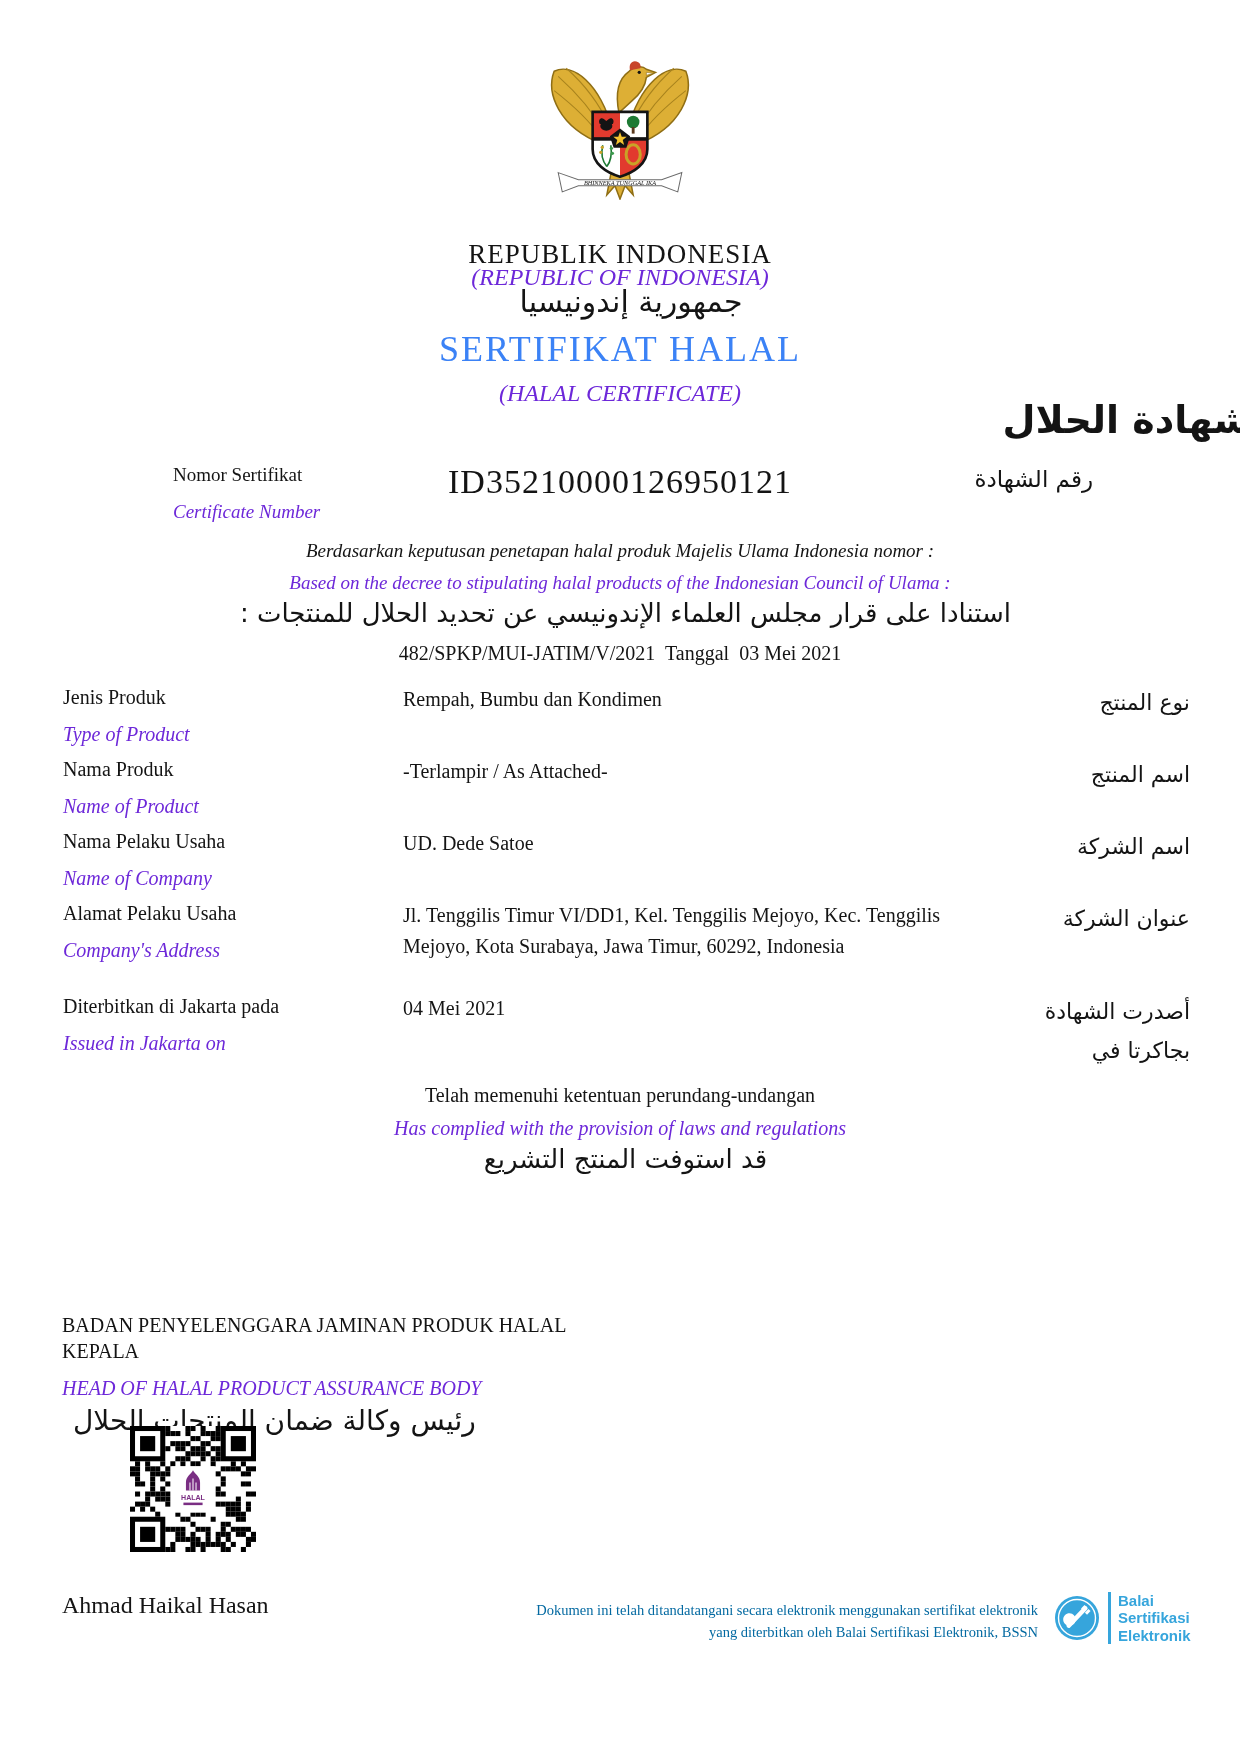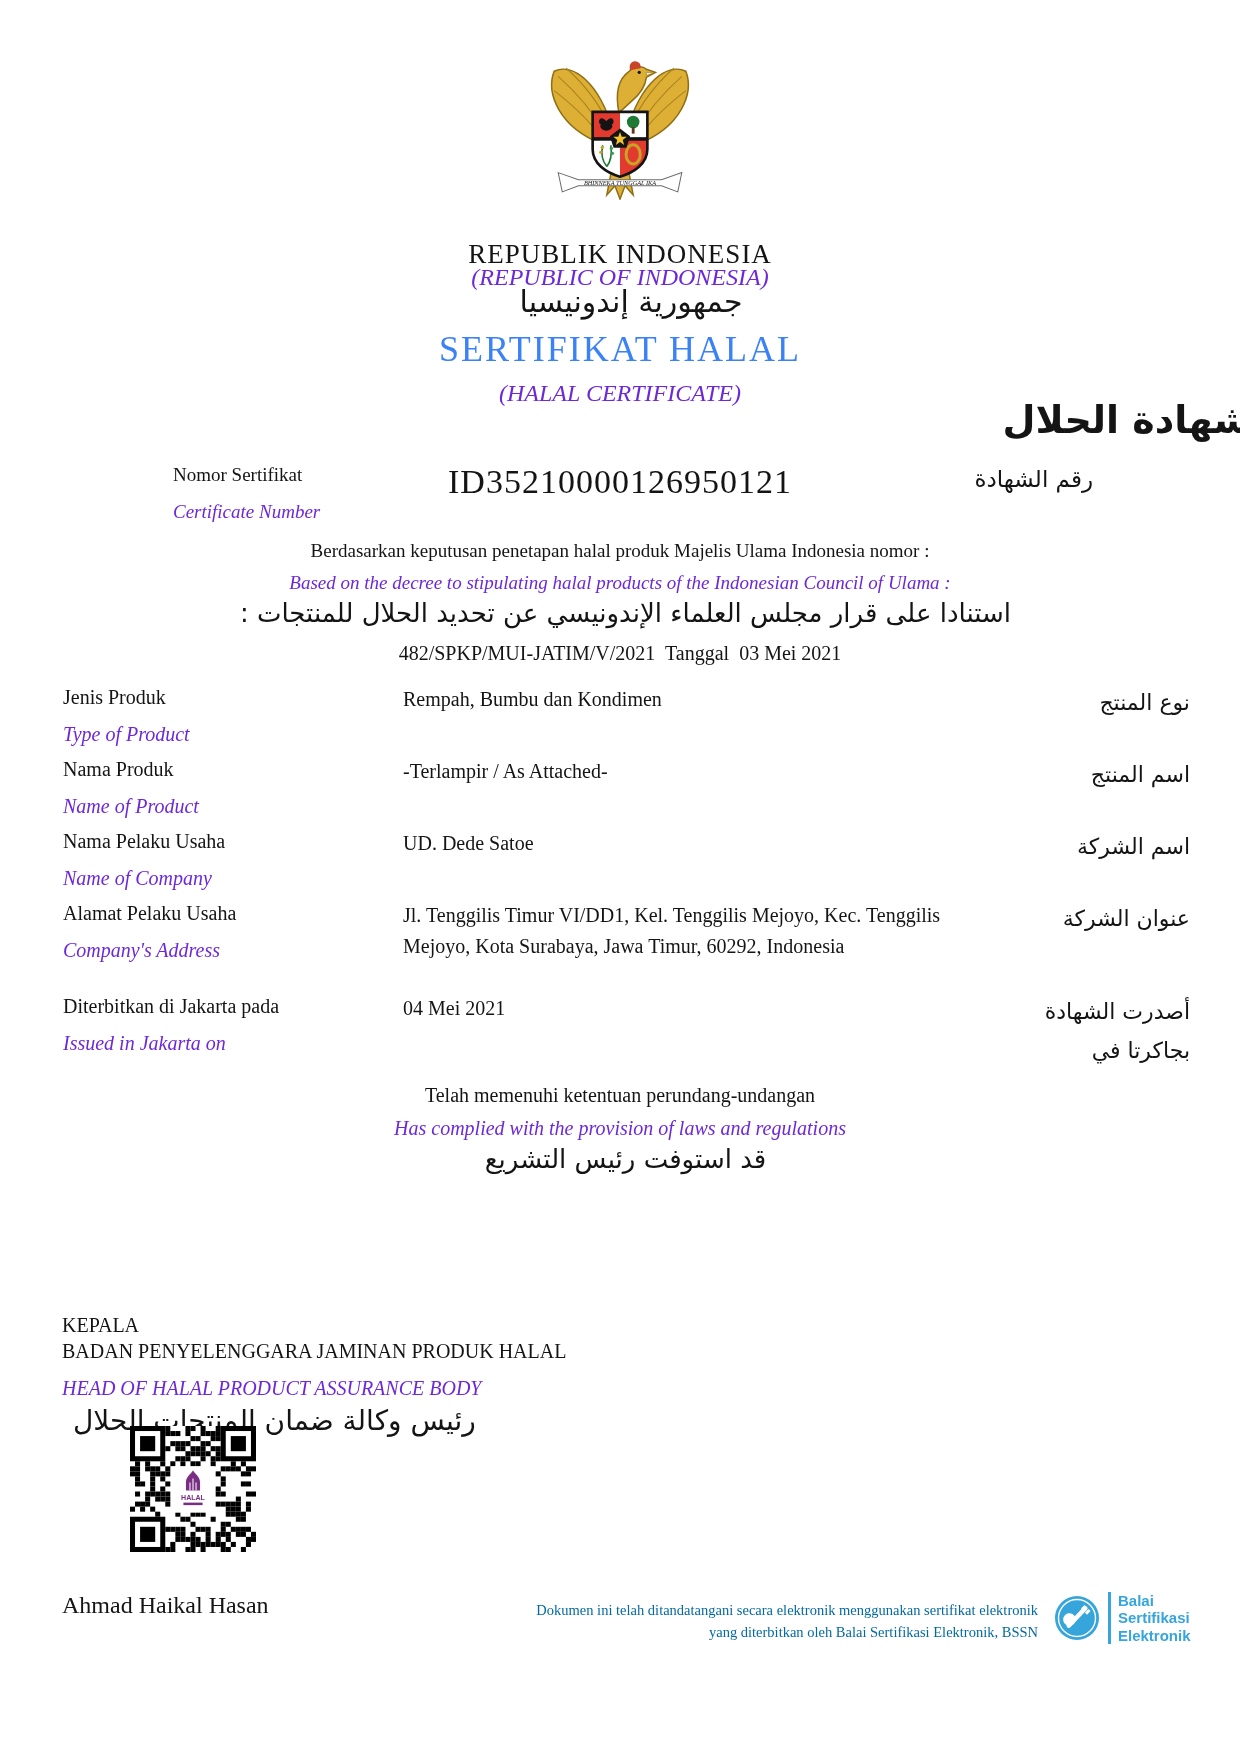--- a/index.html
+++ b/index.html
@@ -21,21 +21,21 @@
   .t-cert-en { top:370px; font-size:24px; }
   .t-cert-ar { top:398px; font-size:38px; font-weight:bold;text-align:right; }
 
   
   .cn-label { position:absolute; left:173px; top:462px; font-size:19px; line-height:1.4; }
   .cn-value { top:463px; font-size:34px; letter-spacing:1px; }
   .cn-ar { position:absolute; right:147px; top:466px; font-size:23px; text-align:right; }
 
   
   .decree { top:540px; }
-  .decree .l1 { font-size:19px; margin-bottom:5px; }
+  .decree .l1 { font-size:19px; margin-bottom:5px;font-style:italic; }
   .decree .l2 { font-size:19px; margin-bottom:4px;font-family:Liberation Serif, serif; }
   .decree .l3 { font-size:26px; margin-bottom:14px; }
   .decree .l4 { font-size:20px; white-space:pre-wrap; }
 
   
   .field-row { position:absolute; left:0; width:1240px; }
   .f-label { position:absolute; left:63px; top:0; width:335px; font-size:20px; line-height:1.35; }
   .f-value { position:absolute; left:403px; top:0; width:548px; font-size:20px; line-height:1.55; }
   .f-ar { position:absolute; right:50px; top:0; width:320px; font-size:22px; text-align:right; line-height:1.75; }
 
@@ -193,26 +193,26 @@
     <div class="f-value">04 Mei 2021</div>
     <div class="f-ar arabic">
       <div>أصدرت الشهادة</div>
       <div>بجاكرتا في</div>
     </div>
   </div>
 
   <div class="center compliance">
     <div class="l1">Telah memenuhi ketentuan perundang-undangan</div>
     <div class="l2 gi">Has complied with the provision of laws and regulations</div>
-    <div class="l3 arabic">قد استوفت رئيس التشريع</div>
+    <div class="l3 arabic">قد استوفت المنتج التشريع</div>
   </div>
 
   <div class="sig">
+    <div>BADAN PENYELENGGARA JAMINAN PRODUK HALAL</div>
     <div>KEPALA</div>
-    <div>BADAN PENYELENGGARA JAMINAN PRODUK HALAL</div>
     <div class="gi">HEAD OF HALAL PRODUCT ASSURANCE BODY</div>
     <div class="ar arabic">رئيس وكالة ضمان المنتجات الحلال</div>
   </div>
 
   <svg class="qr" id="qr-svg" width="126" height="126" viewBox="0 0 125 125">
       <rect x="0" y="0" width="125" height="125" fill="#ffffff"></rect>
       <rect x="35" y="0" width="5" height="5" fill="#000000"></rect>
       <rect x="55" y="0" width="5" height="5" fill="#000000"></rect>
       <rect x="60" y="0" width="5" height="5" fill="#000000"></rect>
       <rect x="70" y="0" width="5" height="5" fill="#000000"></rect>

